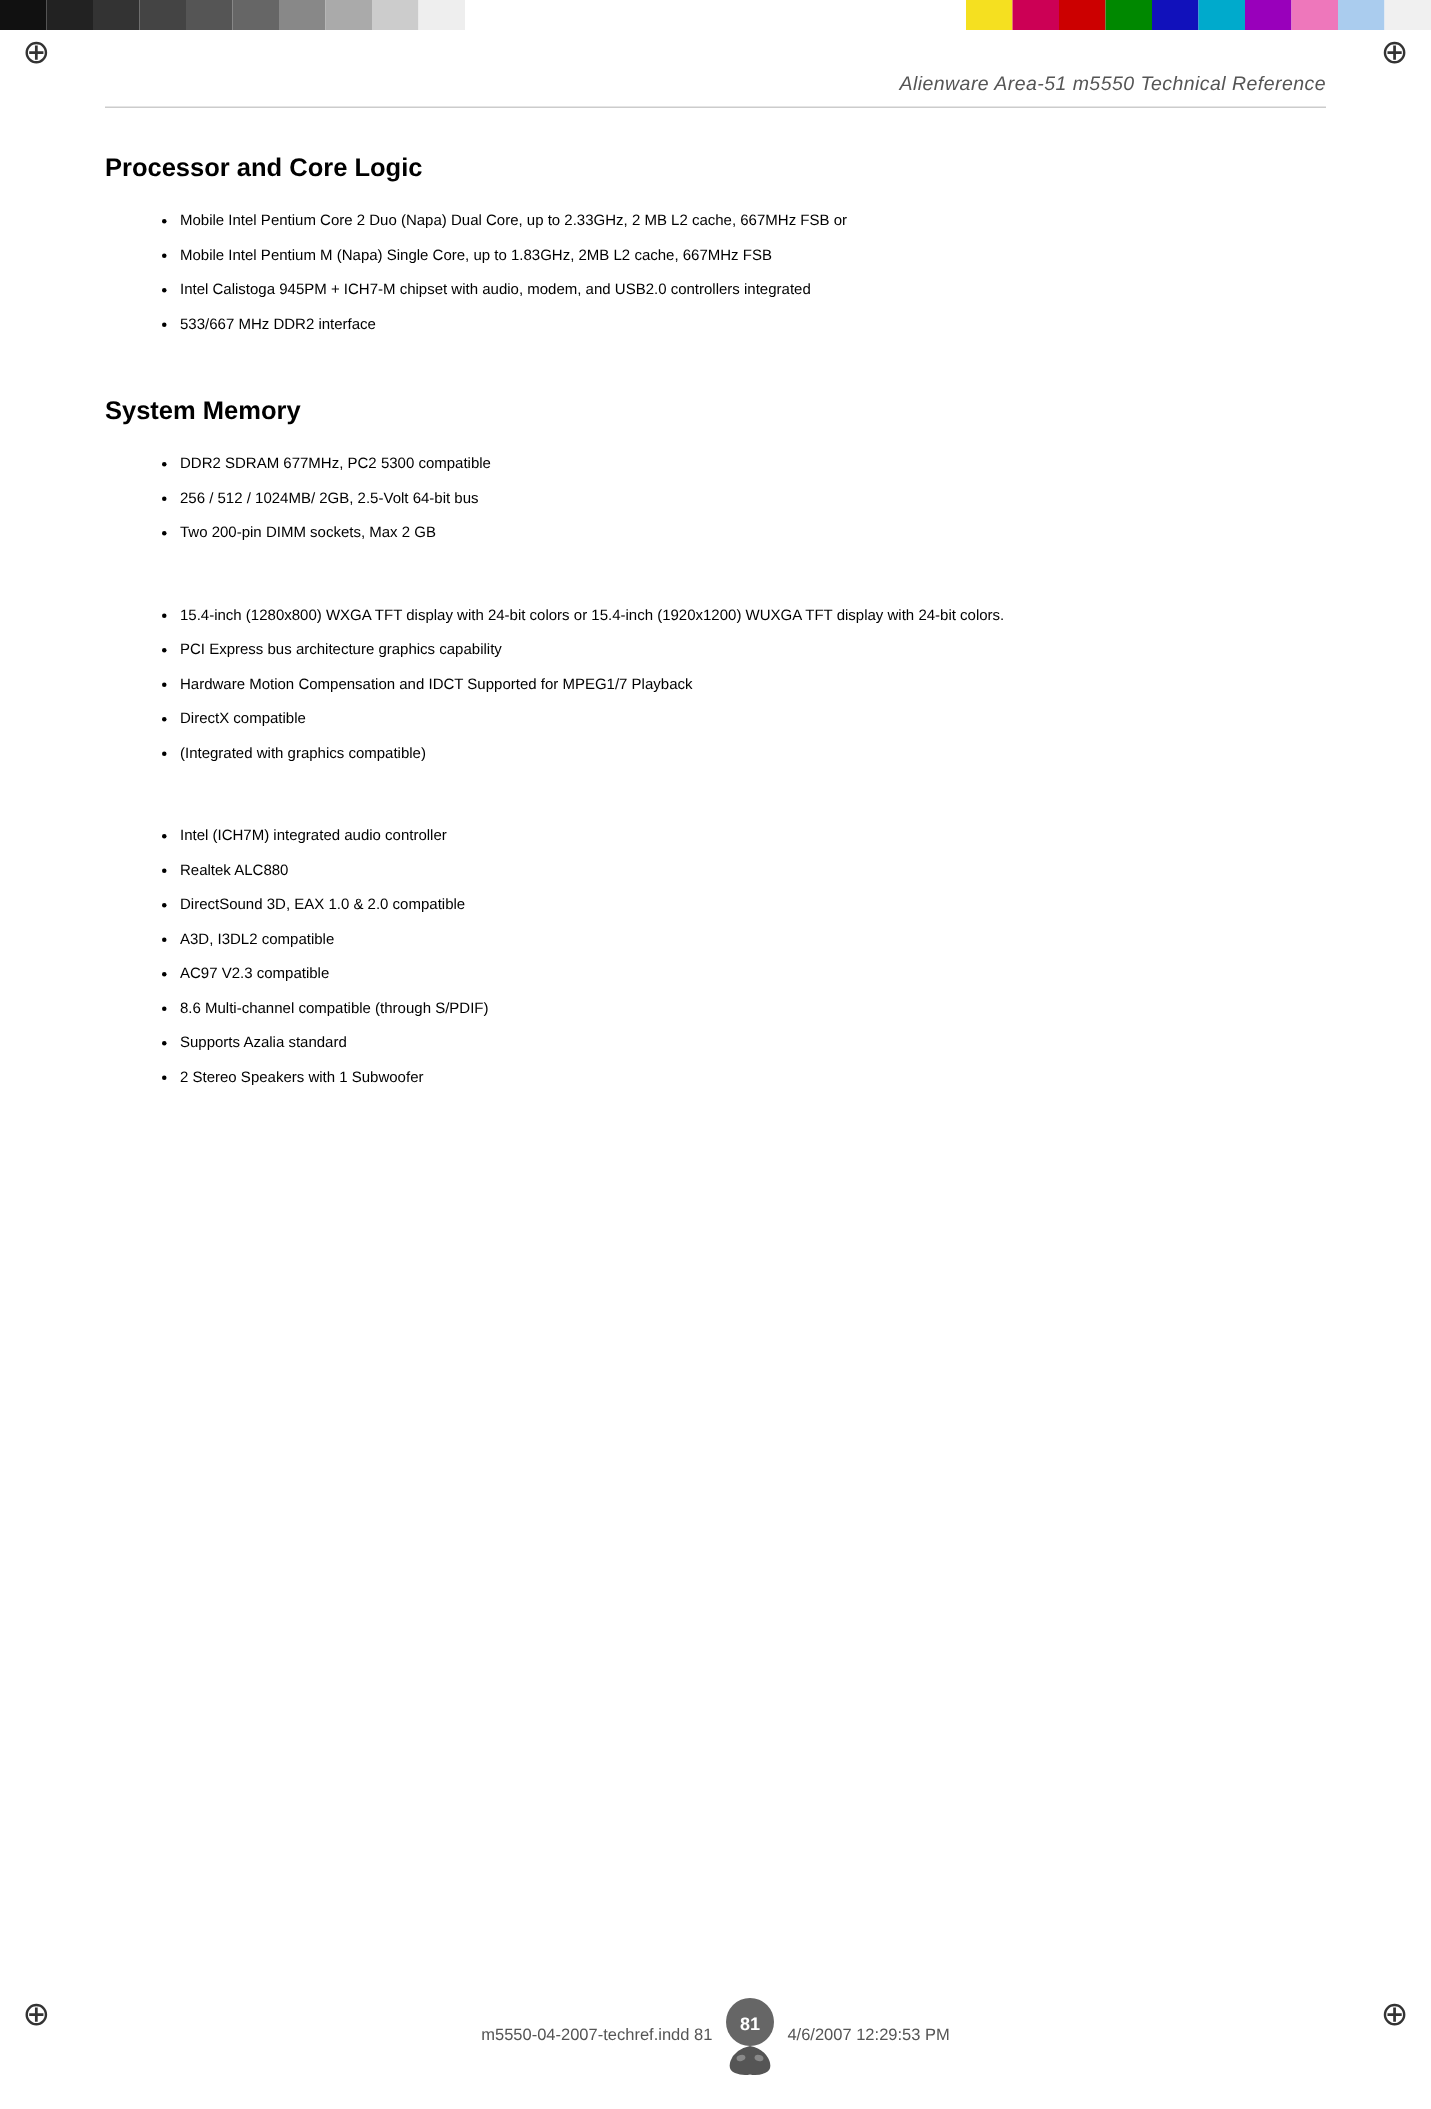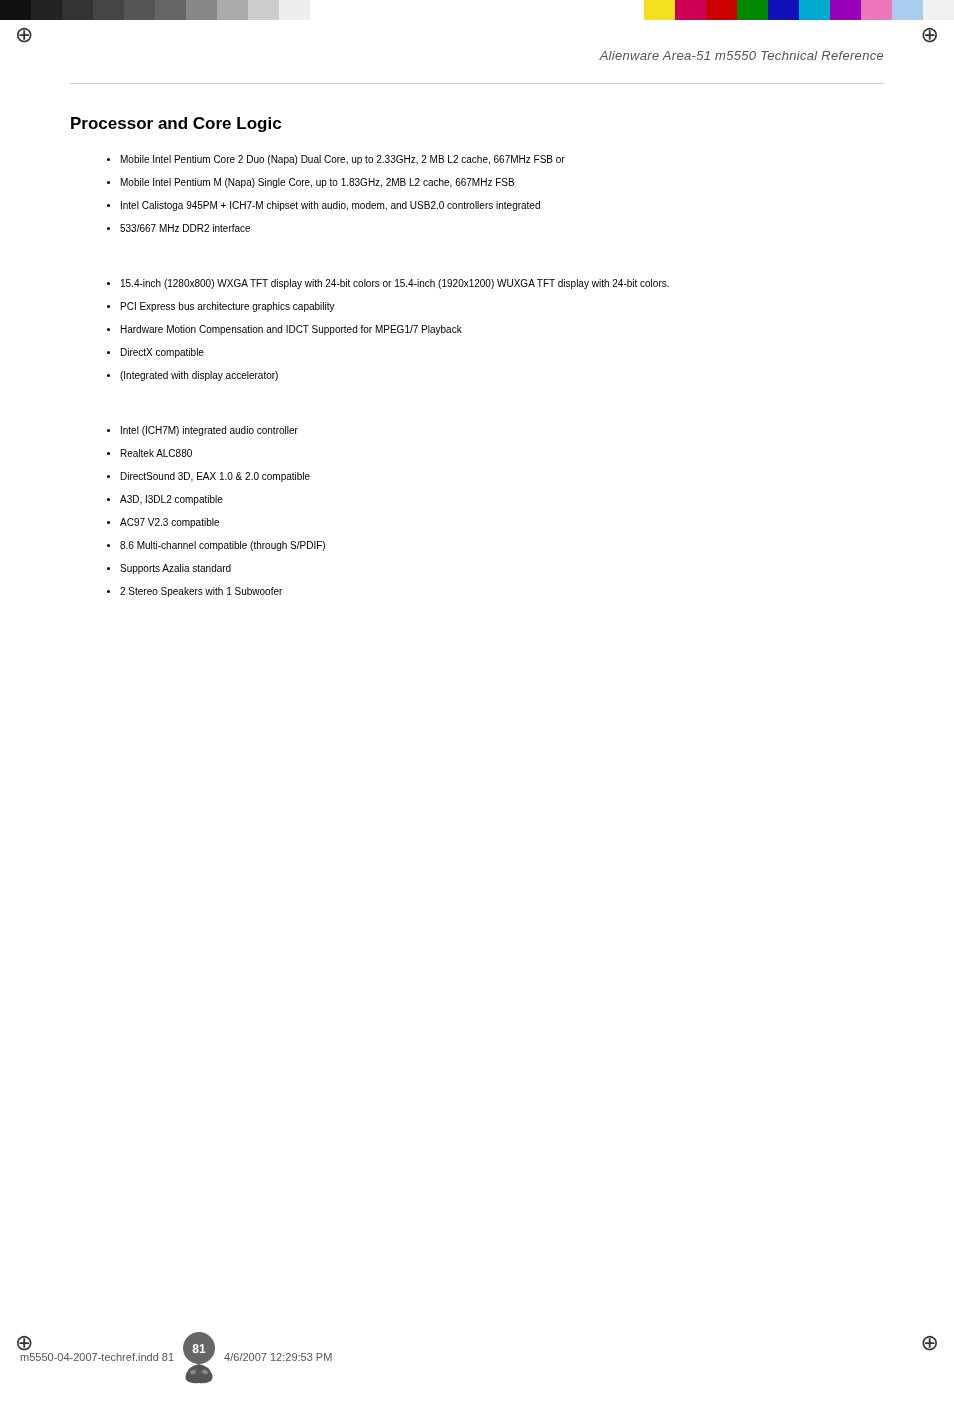--- a/index.html
+++ b/index.html
@@ -21,21 +21,21 @@
     .page-content {
       padding: 30px 70px 80px 70px;
       margin-top: 18px;
     }
 
     .page-header {
       text-align: right;
       font-size: 13px;
       color: #555;
       border-bottom: 1px solid #ccc;
-      padding-bottom: 20px;
+      padding-bottom: 8px;
       margin-bottom: 30px;
       font-style: italic;
       letter-spacing: 0.3px;
     }
 
     .section {
       margin-bottom: 40px;
     }
 
     .section-title {
@@ -56,21 +56,21 @@
       font-size: 10px;
       color: #000000;
     }
 
     .footer {
       position: absolute;
       bottom: 20px;
       left: 0;
       right: 0;
       display: flex;
-      justify-content: flex-start;
+      justify-content: center;
       align-items: center;
       padding: 0 20px;
       font-size: 11px;
       color: #555;
     }
 
     .footer-center {
       display: flex;
       flex-direction: column;
       align-items: center;
@@ -164,29 +164,35 @@
     <div class="section-title">Processor and Core Logic</div>
     <ul>
       <li>Mobile Intel Pentium Core 2 Duo (Napa) Dual Core, up to 2.33GHz, 2 MB L2 cache, 667MHz FSB or</li>
       <li>Mobile Intel Pentium M (Napa) Single Core, up to 1.83GHz, 2MB L2 cache, 667MHz FSB</li>
       <li>Intel Calistoga 945PM + ICH7-M chipset with audio, modem, and USB2.0 controllers integrated</li>
       <li>533/667 MHz DDR2 interface</li>
     </ul>
   </div>
 
   <div class="section">
+    <div class="section-title">System Memory</div>
+    <ul>
+      <li>DDR2 SDRAM 677MHz, PC2 5300 compatible</li>
+      <li>256 / 512 / 1024MB/ 2GB, 2.5-Volt 64-bit bus</li>
+      <li>Two 200-pin DIMM sockets, Max 2 GB</li>
+    </ul>
   </div>
 
   <div class="section">
     <ul>
       <li>15.4-inch (1280x800) WXGA TFT display with 24-bit colors or 15.4-inch (1920x1200) WUXGA TFT display with 24-bit colors.</li>
       <li>PCI Express bus architecture graphics capability</li>
       <li>Hardware Motion Compensation and IDCT Supported for MPEG1/7 Playback</li>
       <li>DirectX compatible</li>
-      <li>(Integrated with display accelerator)</li>
+      <li>(Integrated with graphics compatible)</li>
     </ul>
   </div>
 
   <div class="section">
     <ul>
       <li>Intel (ICH7M) integrated audio controller</li>
       <li>Realtek ALC880</li>
       <li>DirectSound 3D, EAX 1.0 &amp; 2.0 compatible</li>
       <li>A3D, I3DL2 compatible</li>
       <li>AC97 V2.3 compatible</li>

